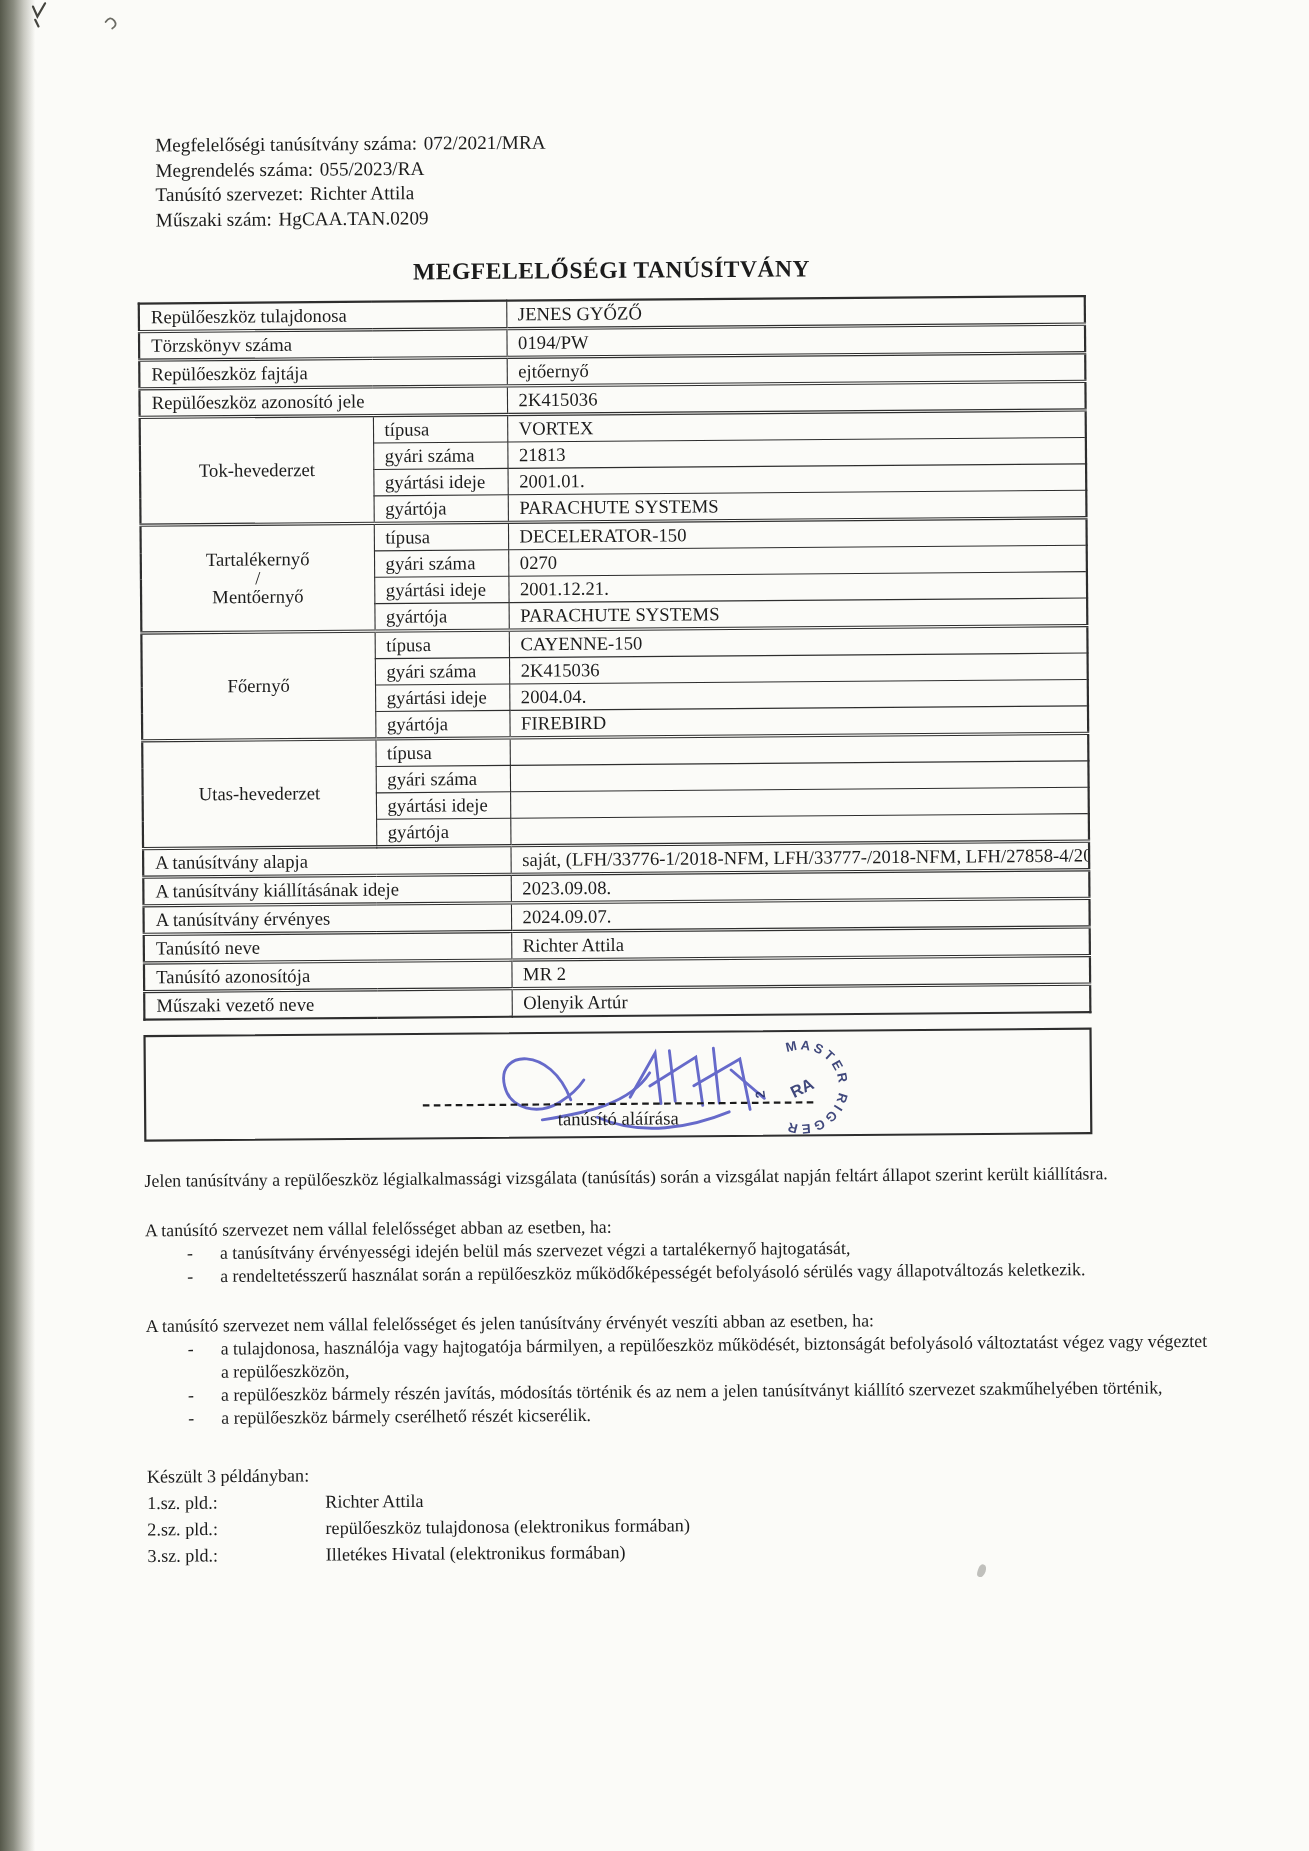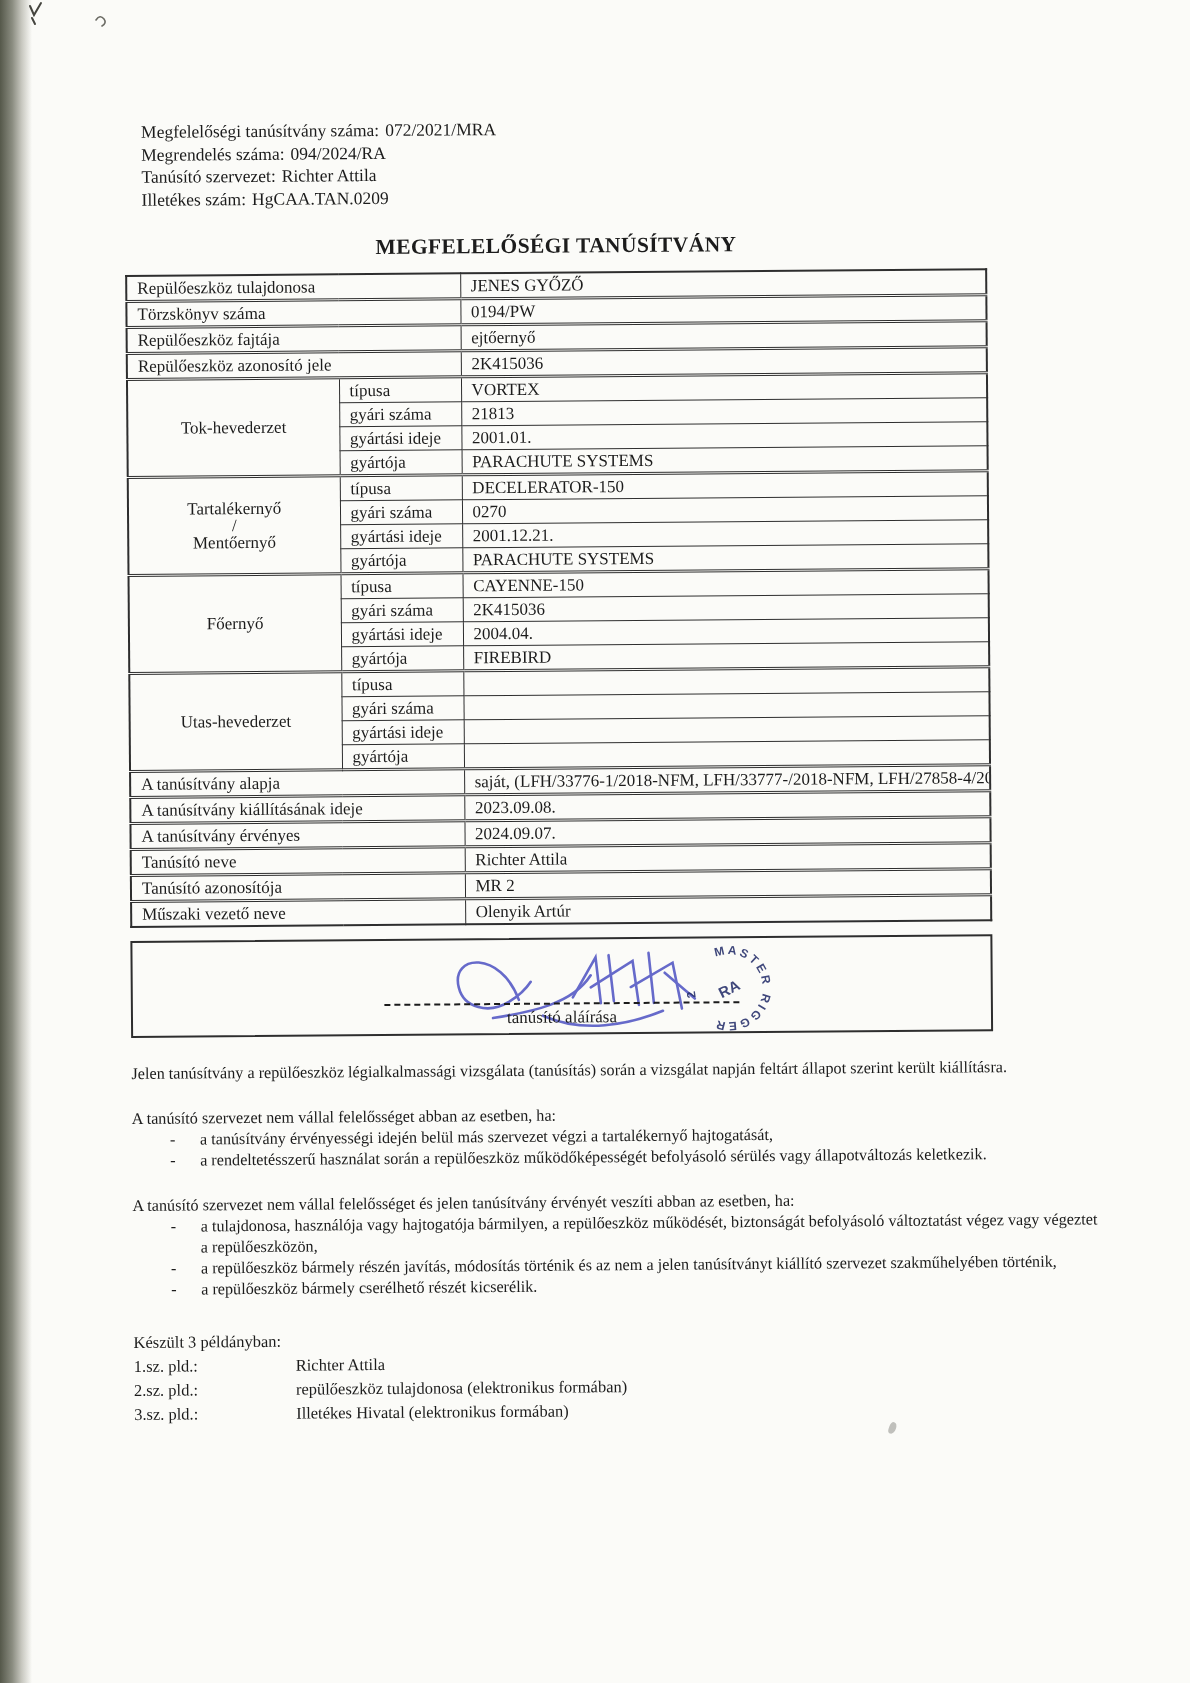--- a/index.html
+++ b/index.html
@@ -78,23 +78,23 @@
 <svg class="pen-marks" width="110" height="40" viewBox="0 0 110 40">
   <path d="M 12 6 l 4 9 l 7 -12 M 14 18 l 3 6" fill="none" stroke="#45453f" stroke-width="2" stroke-linecap="round"></path>
   <path d="M 78 20 q 4 -6 8 -1 q 3 4 -2 7" fill="none" stroke="#6b6b64" stroke-width="1.6" stroke-linecap="round"></path>
 </svg>
 <div class="smudge"></div>
 
 <div class="sheet">
 
   <div class="hdr">
     <div class="meta-line"><span>Megfelelőségi tanúsítvány száma:</span><span class="meta-value">072/2021/MRA</span></div>
-    <div class="meta-line"><span>Megrendelés száma:</span><span class="meta-value">094/2024/RA</span></div>
+    <div class="meta-line"><span>Megrendelés száma:</span><span class="meta-value">055/2023/RA</span></div>
     <div class="meta-line"><span>Tanúsító szervezet:</span><span class="meta-value">Richter Attila</span></div>
-    <div class="meta-line"><span>Illetékes szám:</span><span class="meta-value">HgCAA.TAN.0209</span></div>
+    <div class="meta-line"><span>Műszaki szám:</span><span class="meta-value">HgCAA.TAN.0209</span></div>
   </div>
 
   <div class="title">MEGFELELŐSÉGI TANÚSÍTVÁNY</div>
 
   <table class="cert">
     <colgroup>
         <col style="width:212px">
         <col style="width:122px">
         <col>
       </colgroup>

